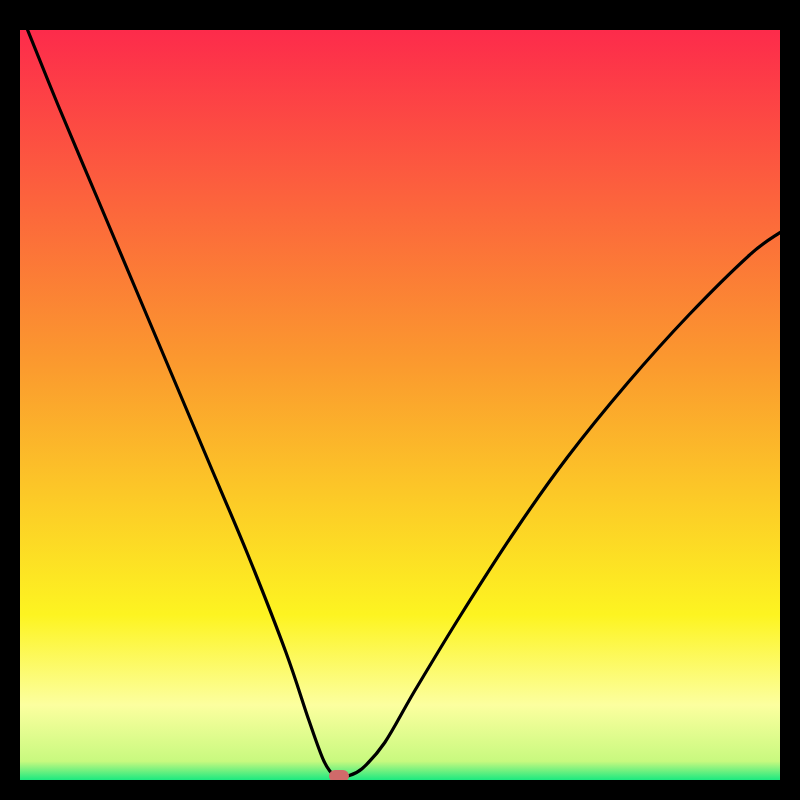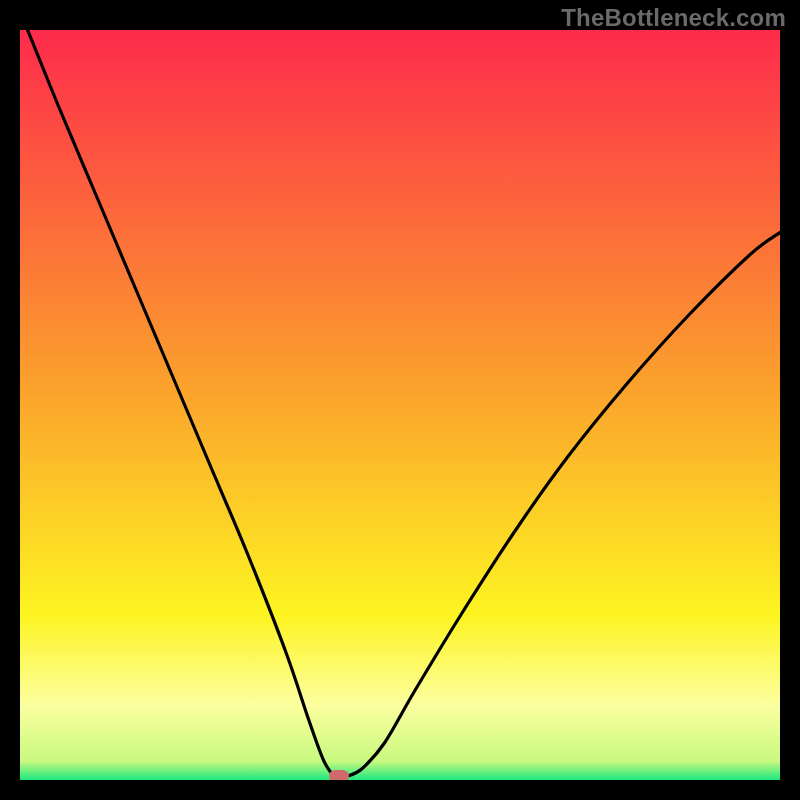--- a/index.html
+++ b/index.html
@@ -46,21 +46,20 @@
     border-radius: 6px / 6px;
     background: #d06a6a;
     transform: translate(-50%, -50%);
     z-index: 5;
   }
 </style>
 </head>
 <body>
 
 <div class="frame">
-  <div class="watermark">TheBottleneck.com</div>
 
   <div class="plot-area">
     <svg class="gradient" viewBox="0 0 760 750" preserveAspectRatio="none">
       <defs>
         <linearGradient id="bg" x1="0" y1="0" x2="0" y2="1">
             <stop offset="0%" stop-color="#fd2b4b"></stop>
             <stop offset="45%" stop-color="#fb9b2e"></stop>
             <stop offset="78%" stop-color="#fdf421"></stop>
             <stop offset="90%" stop-color="#fcff9f"></stop>
             <stop offset="97.5%" stop-color="#c8f97f"></stop>

